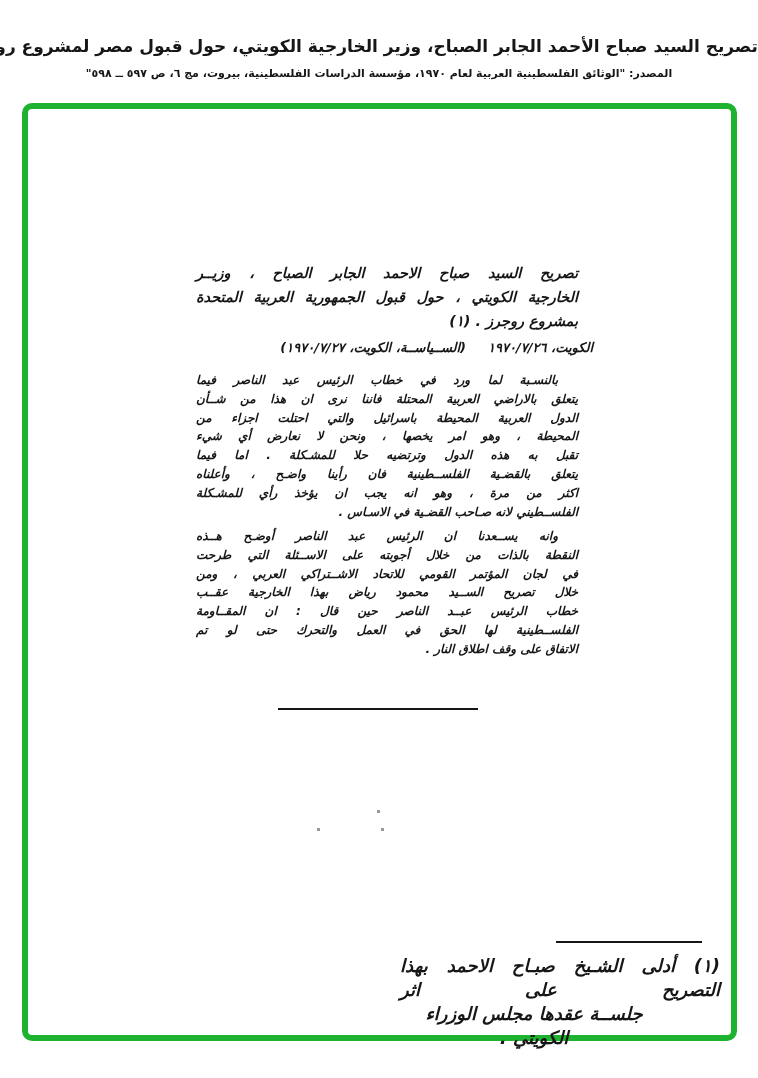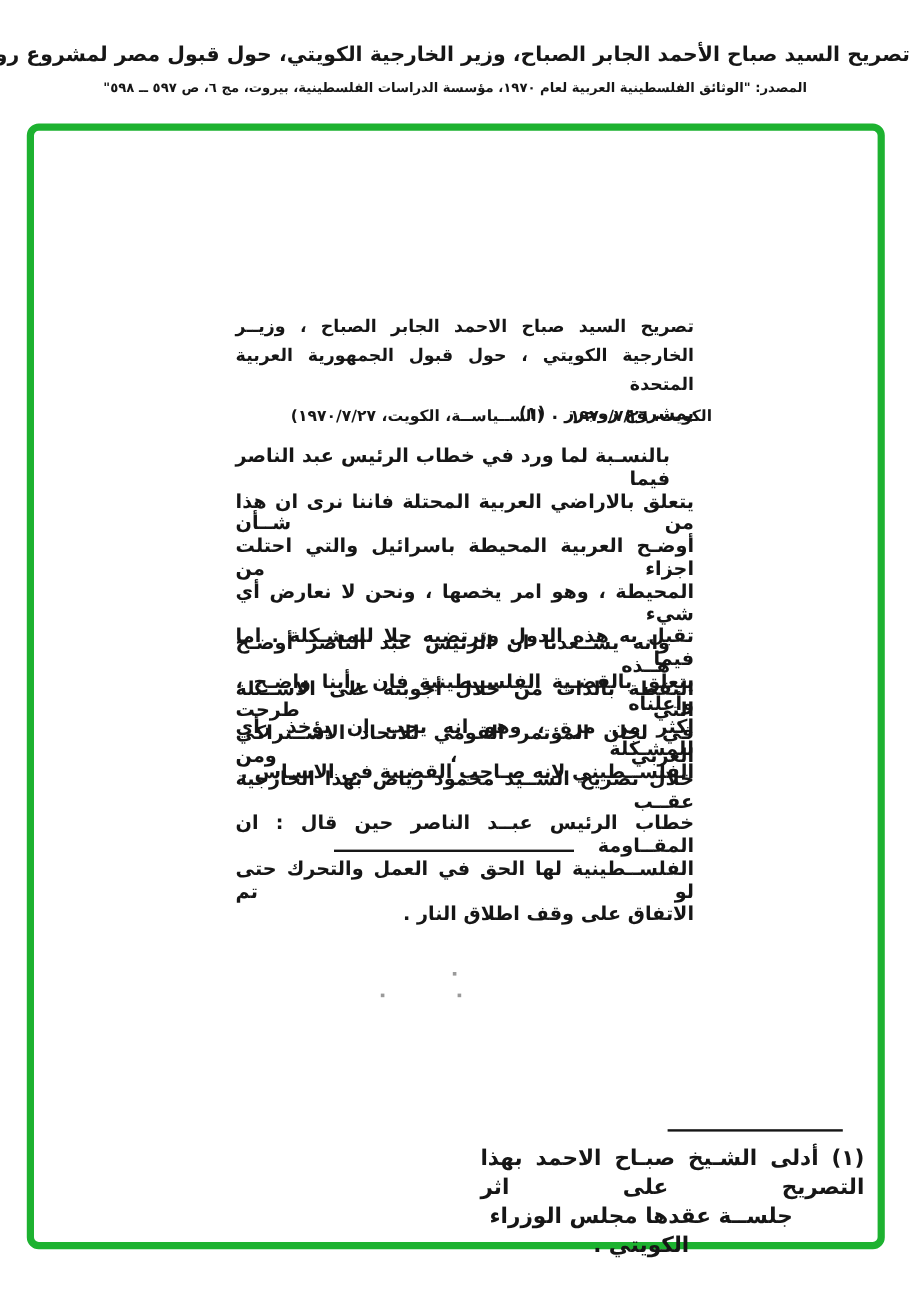--- a/index.html
+++ b/index.html
@@ -41,20 +41,21 @@
     width: 703px;   
     height: 926px;  
     border: 6px solid #1db230;
     border-radius: 10px;
     background: #ffffff;
   }
   .page {
     position: relative;
     width: 100%;
     height: 100%;
+    font-style: italic;
   }
   .doc-title {
     position: absolute;
     top: 152px;
     right: 153px;
     width: 382px;
     font-size: 14.5px;
     font-weight: bold;
     line-height: 24px;
   }
@@ -66,21 +67,21 @@
     flex-direction: row;
     gap: 22px;
     font-size: 13px;
     font-weight: bold;
     white-space: nowrap;
   }
   .body-para {
     position: absolute;
     right: 153px;
     width: 382px;
-    font-size: 16px;
+    font-size: 12px;
     font-weight: bold;
     line-height: 18.8px;
   }
   .para1 { top: 262px; }
   .para2 { top: 418px; }
   .line { text-align: right; }
   .line.just {
     text-align: justify;
     text-align-last: justify;
   }
@@ -141,21 +142,21 @@
       </div>
 
     <div class="date-line">
       <span>الكويت، ١٩٧٠/٧/٢٦</span>
       <span>(الســياســة، الكويت، ١٩٧٠/٧/٢٧)</span>
     </div>
 
     <div class="body-para para1">
         <div class="line just">بالنسـبة لما ورد في خطاب الرئيس عبد الناصر فيما</div>
         <div class="line just">يتعلق بالاراضي العربية المحتلة فاننا نرى ان هذا من شــأن</div>
-        <div class="line just">أوضـح العربية المحيطة باسرائيل والتي احتلت اجزاء من</div>
+        <div class="line just">الدول العربية المحيطة باسرائيل والتي احتلت اجزاء من</div>
         <div class="line just">المحيطة ، وهو امر يخصها ، ونحن لا نعارض أي شيء</div>
         <div class="line just">تقبل به هذه الدول وترتضيه حلا للمشـكلة . اما فيما</div>
         <div class="line just">يتعلق بالقضـية الفلســطينية فان رأينا واضـح ، وأعلناه</div>
         <div class="line just">اكثر من مرة ، وهو انه يجب ان يؤخذ رأي للمشـكلة</div>
         <div class="line">الفلســطيني لانه صـاحب القضـية في الاسـاس .</div>
       </div>
 
     <div class="body-para para2">
         <div class="line just">وانه يســعدنا ان الرئيس عبد الناصر أوضـح هــذه</div>
         <div class="line just">النقطة بالذات من خلال أجوبته على الاســئلة التي طرحت</div>

